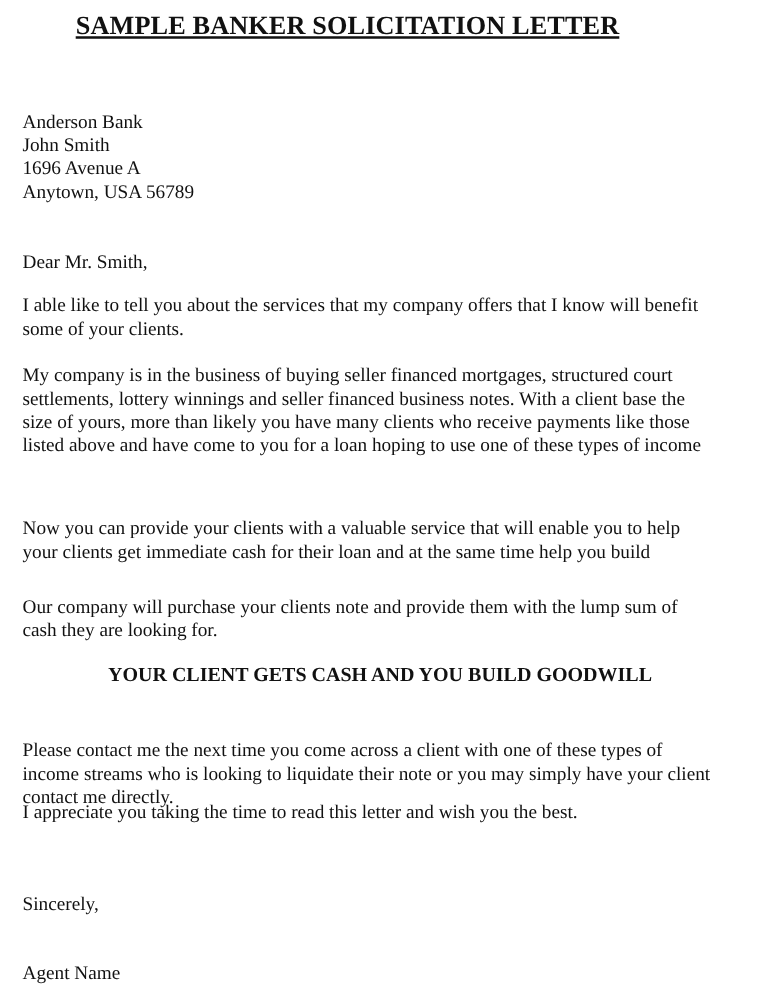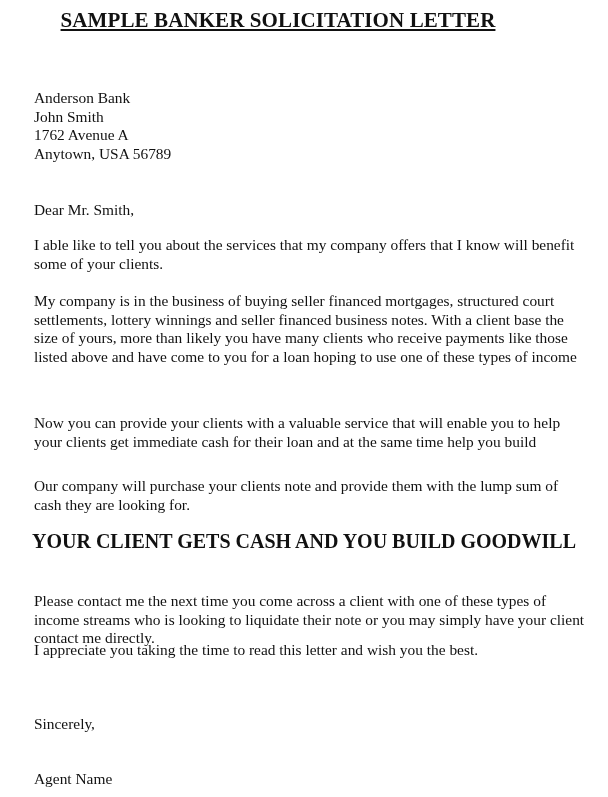--- a/index.html
+++ b/index.html
@@ -11,36 +11,36 @@
     .title {
       position: absolute; left: 0; width: 556px; top: 8px;
       text-align: center; font-weight: bold; font-size: 21px;
       text-decoration: underline; text-decoration-thickness: 2px;
       text-underline-offset: 2px; letter-spacing: 0.1px;
     }
     .blk {
       position: absolute; left: 18px; width: 580px;
       font-size: 15.4px; line-height: 18.6px; margin: 0;
     }
-    .blk span { display: block; white-space: nowrap; margin-left: 16px; }
+    .blk span { display: block; white-space: nowrap; }
     .heading {
       position: absolute; left: 0; width: 608px; top: 532px;
-      text-align: center; font-weight: bold; font-size: 20px; line-height: 18.6px;
+      text-align: center; font-weight: bold; font-size: 16px; line-height: 18.6px;
     }
   </style>
 </head>
 <body>
 
 <div>
   <div class="title">SAMPLE BANKER SOLICITATION LETTER</div>
 
   <div class="blk" style="top:89px">
     <span>Anderson Bank</span>
     <span>John Smith</span>
-    <span>1762 Avenue A</span>
+    <span>1696 Avenue A</span>
     <span>Anytown, USA 56789</span>
   </div>
 
   <div class="blk" style="top:201px">
     <span>Dear Mr. Smith,</span>
   </div>
 
   <div class="blk" style="top:236px">
     <span>I able like to tell you about the services that my company offers that I know will benefit</span>
     <span>some of your clients.</span>

